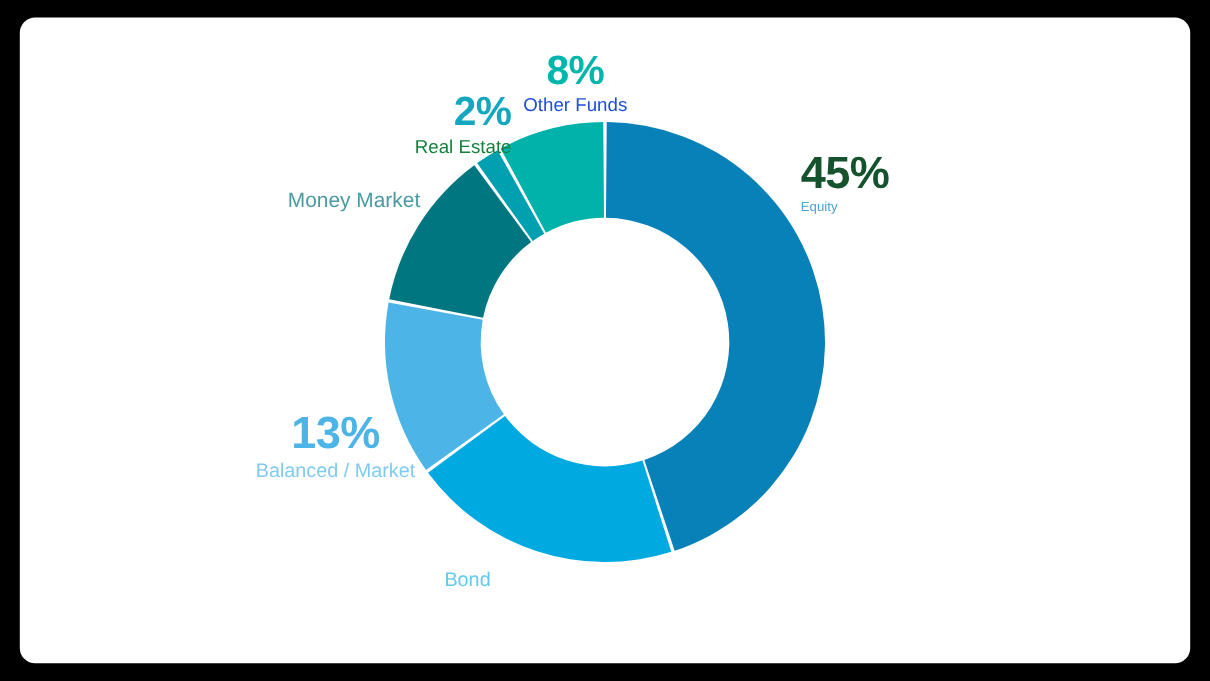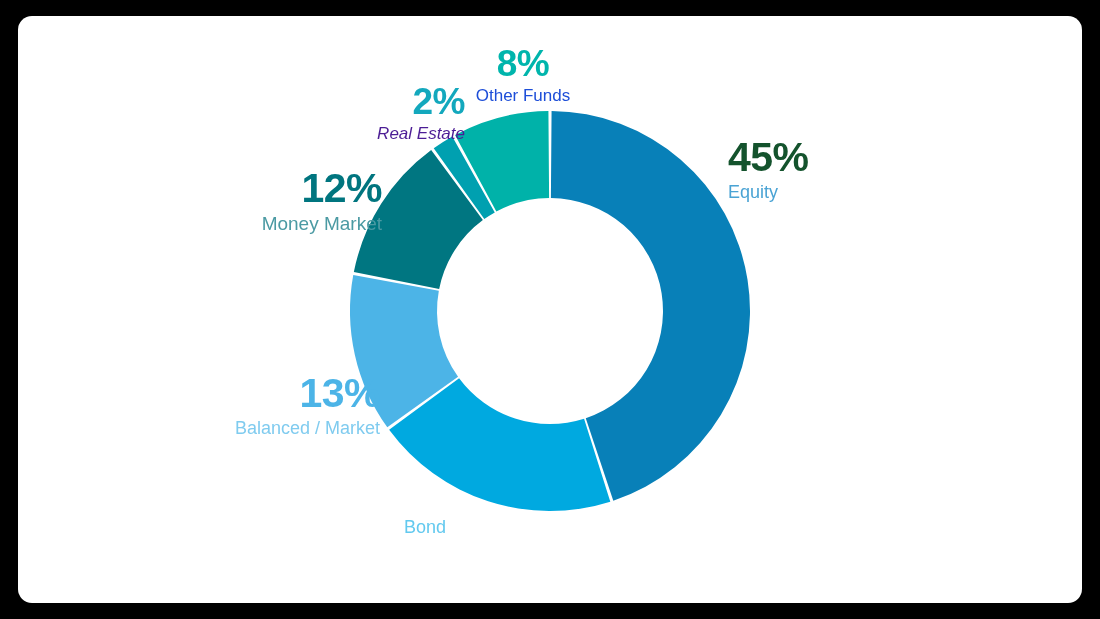--- a/index.html
+++ b/index.html
@@ -57,27 +57,27 @@
     line-height: 1.25;
     margin-top: 3px;
   }
   
   .label.anchor-left  { text-align: left; }
   .label.anchor-right { text-align: right; }
   .label.anchor-center{ text-align: center; }
 
   #label-equity        { left: 710px; top: 121px; }
   #label-equity .pct   { font-size: 41px; }
-  #label-equity .name  { font-size: 18px; }
+  #label-equity .name  { font-size: 12px; }
 
   #label-bond          { left: 386px; top: 497px; }
   #label-bond .pct     { font-size: 41px; }
   #label-bond .name    { font-size: 18px; }
 
-  #label-balanced      { left: 212px; top: 357px; width: 150px; }
+  #label-balanced      { left: 212px; top: 357px; width: 150px; text-align: center; }
   #label-balanced .pct { font-size: 41px; }
   #label-balanced .name{ font-size: 18px; }
 
   #label-moneymarket       { left: 236px; top: 152px; width: 128px; }
   #label-moneymarket .pct  { font-size: 41px; }
   #label-moneymarket .name { font-size: 19px; }
 
   #label-realestate        { left: 337px; top: 67px; width: 110px; }
   #label-realestate .pct   { font-size: 37px; }
   #label-realestate .name  { font-size: 17px; }
@@ -112,27 +112,26 @@
       <div class="label anchor-left" id="label-bond">
         <span class="name" style="color: rgb(98, 201, 239);">Bond</span>
       </div>
 
       <div class="label anchor-right" id="label-balanced">
         <span class="pct" style="color: rgb(76, 180, 231);">13%</span>
         <span class="name" style="color: rgb(127, 203, 239);">Balanced / Market</span>
       </div>
 
       <div class="label anchor-right" id="label-moneymarket">
-        <span class="pct" style="color: rgb(0, 117, 127);">12%</span>
         <span class="name" style="color: rgb(75, 154, 163);">Money Market</span>
       </div>
 
       <div class="label anchor-right" id="label-realestate">
         <span class="pct" style="color: rgb(19, 168, 189);">2%</span>
-        <span class="name" style="color: #4c1d95; font-style: italic;">Real Estate</span>
+        <span class="name" style="color: #15803d;">Real Estate</span>
       </div>
 
       <div class="label anchor-center" id="label-otherfunds">
         <span class="pct" style="color: rgb(0, 181, 172);">8%</span>
         <span class="name" style="color: #1d4ed8;">Other Funds</span>
       </div>
 
     </div>
   </div>
 </div>

